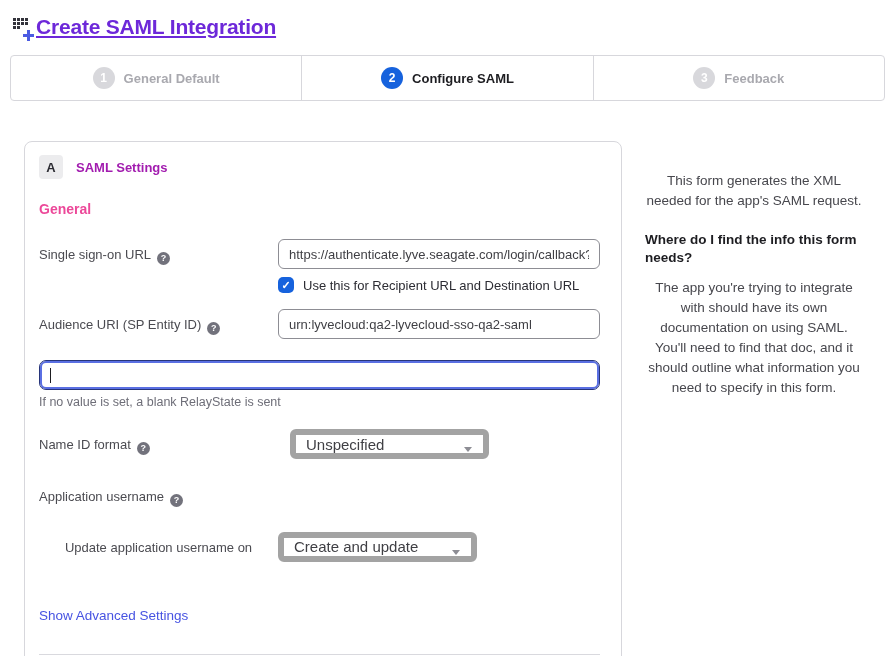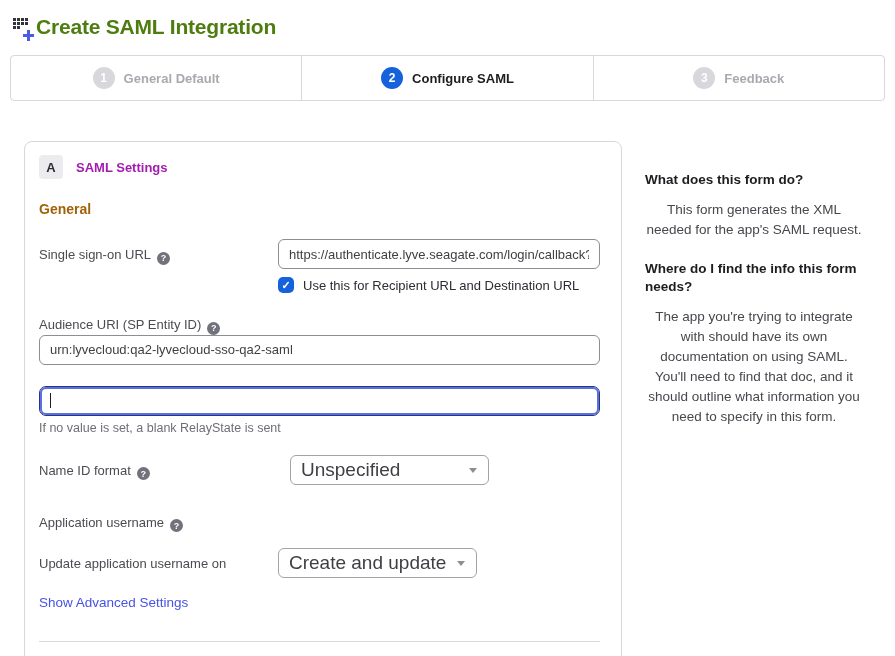--- a/index.html
+++ b/index.html
@@ -8,21 +8,21 @@
 
   
   .header { padding:12px 0 0 13px; display:flex; align-items:center; height:42px; }
   .app-icon { position:relative; width:20px; height:18px; margin-right:3px; flex:0 0 auto; }
   .app-icon .cells { display:grid; grid-template-columns:repeat(4,3px); grid-auto-rows:3px; gap:1px; }
   .app-icon .cell { background:#33333b; }
   .app-icon .cell.hidden { background:transparent; }
   .app-icon .plus { position:absolute; right:-1px; bottom:-5px; width:11px; height:11px; }
   .app-icon .plus::before { content:""; position:absolute; left:0; top:4px; width:11px; height:3px; background:#4b5be2; }
   .app-icon .plus::after  { content:""; position:absolute; left:4px; top:0; width:3px; height:11px; background:#4b5be2; }
-  .page-title { font-size:21px; font-weight:700; letter-spacing:-0.2px; color:#4d7c0f; }
+  .page-title { font-size:21px; font-weight:700; letter-spacing:-0.2px; color:#6d28d9;text-decoration:underline; }
 
   
   .steps { display:flex; margin:13px 10px 0 10px; height:46px; background:#fff;
     border:1px solid #d7d7dc; border-radius:4px; }
   .step { flex:1 1 0; display:flex; align-items:center; justify-content:center; gap:9px; cursor:default; }
   .step + .step { border-left:1px solid #d7d7dc; }
   .step-badge { width:22px; height:22px; border-radius:50%; background:#d8d8dc; color:#ffffff;
     font-size:12px; font-weight:700; display:flex; align-items:center; justify-content:center; }
   .step-label { font-size:13px; font-weight:700; color:#a9a9af; }
   .step.active .step-badge { background:#1662dd; }
@@ -31,21 +31,21 @@
   
   .content { display:flex; align-items:flex-start; margin-top:40px; }
   .panel { margin-left:24px; width:598px; min-height:620px; background:#fff;
     border:1px solid #d7d7dc; border-radius:8px; padding:13px 21px 60px 14px; }
 
   .section-head { display:flex; align-items:center; gap:13px; margin-bottom:22px; }
   .section-badge { width:24px; height:24px; background:#ececee; border-radius:4px;
     display:flex; align-items:center; justify-content:center; font-size:13px; font-weight:700; color:#2c2c33; }
   .section-title { font-size:13px; font-weight:700; color:#a21caf; }
 
-  .group-title { font-size:14px; font-weight:700; color:#a16207; margin-bottom:22px; }
+  .group-title { font-size:14px; font-weight:700; color:#ec4899; margin-bottom:22px; }
 
   .f-row { display:flex; }
   .f-label { width:239px; padding-top:8px; font-size:13px; color:#4b4b51; }
   .f-control { flex:1 1 auto; }
   .help-dot { display:inline-flex; align-items:center; justify-content:center;
     width:13px; height:13px; border-radius:50%; background:#72727c; color:#fff;
     font-size:9px; font-weight:700; margin-left:6px; vertical-align:-2px; cursor:pointer; }
 
   .text-input { width:100%; height:30px; border:1px solid #8d8d94; border-radius:6px;
     padding:0 10px; font-size:13px; color:#3f3f44; font-family:"Liberation Sans",sans-serif;
@@ -55,31 +55,31 @@
     vertical-align:middle; animation:blink 1.1s step-end infinite; }
   @keyframes blink { 50% { opacity:0; } }
 
   .check-row { display:flex; align-items:center; gap:9px; margin-top:8px; }
   .checkbox { width:16px; height:16px; border-radius:5px; background:#1662dd; color:#fff;
     font-size:11px; font-weight:700; display:flex; align-items:center; justify-content:center; cursor:pointer; }
   .check-label { font-size:13px; color:#2c2c33; }
 
   .hint { font-size:12.5px; color:#6e6e78; margin-top:5px; }
 
-  .select { position:relative; width:199px; height:30px; border:1px solid #a3a3a3; border-radius:6px;
-    background:#fff; display:flex; align-items:center; padding:0 10px; font-size:19px; color:#3f3f44; cursor:pointer; }
+  .select { position:relative; width:199px; height:30px; border:6px solid #a3a3a3; border-radius:6px;
+    background:#fff; display:flex; align-items:center; padding:0 10px; font-size:15px; color:#3f3f44; cursor:pointer; }
   .select .tri { position:absolute; right:11px; top:12px; width:0; height:0;
     border-left:4px solid transparent; border-right:4px solid transparent; border-top:5px solid #8d8d94; }
 
   .row-sso   { margin-bottom:16px; }
-  .row-aud   { margin-bottom:21px;flex-direction:column; }
+  .row-aud   { margin-bottom:21px; }
   .row-relay { margin-bottom:20px; }
   .row-nid   { margin-bottom:22px;gap:12px; }
-  .row-auser { margin-bottom:16px;flex-direction:column; }
-  .row-upd   { margin-bottom:15px; }
+  .row-auser { margin-bottom:25px;flex-direction:column; }
+  .row-upd   { margin-bottom:44px;text-align:center; }
 
   .adv-row { text-align:left; padding-right:0; }
   .adv-link { font-size:13.5px; color:#4753e2; text-decoration:none; cursor:pointer; }
   .panel hr { border:none; border-top:1px solid #d9d9de; margin-top:30px; }
 
   
   .aside { margin-left:23px; width:218px; padding-top:30px; }
   .aside h3 { font-size:13.5px; font-weight:700; color:#1d1d21; margin-bottom:11px; line-height:18px; }
   .aside p { font-size:13.5px; color:#47474d; line-height:20px; margin-bottom:20px;text-align:center; }
 </style>
@@ -195,19 +195,18 @@
     </div>
 
     <div class="adv-row">
       <a class="adv-link">Show Advanced Settings</a>
     </div>
 
     <hr>
   </div>
 
   <div class="aside">
-    <h3>What does this form do?</h3>
     <p>This form generates the XML needed for the app's SAML request.</p>
     <h3>Where do I find the info this form needs?</h3>
     <p>The app you're trying to integrate with should have its own documentation on using SAML. You'll need to find that doc, and it should outline what information you need to specify in this form.</p>
   </div>
 
 </div>
 
 </body></html>

